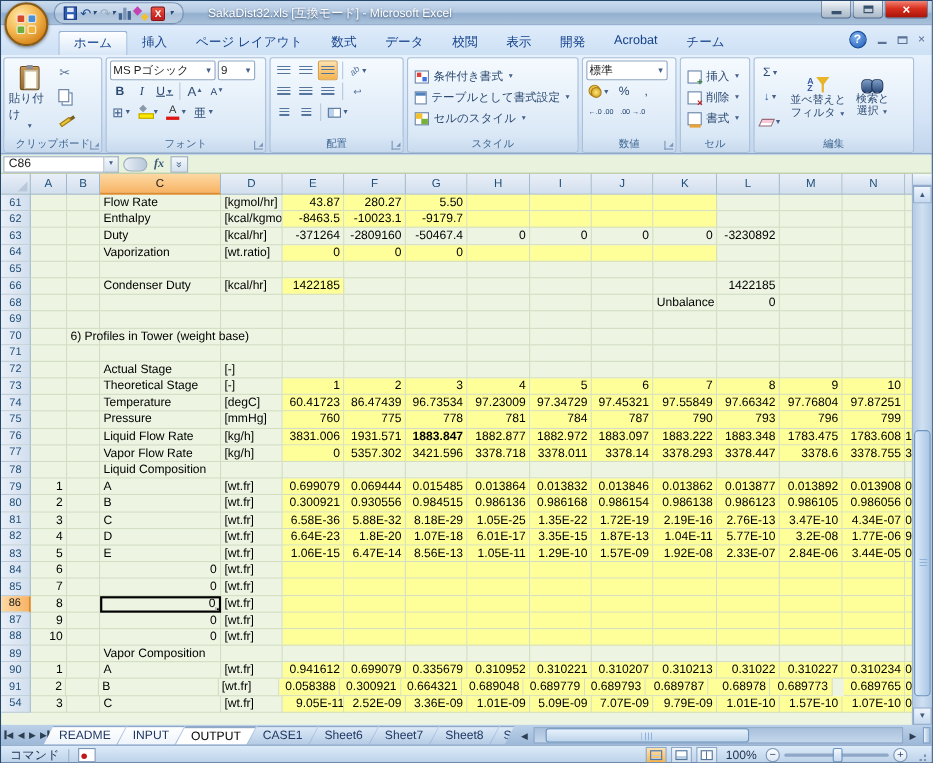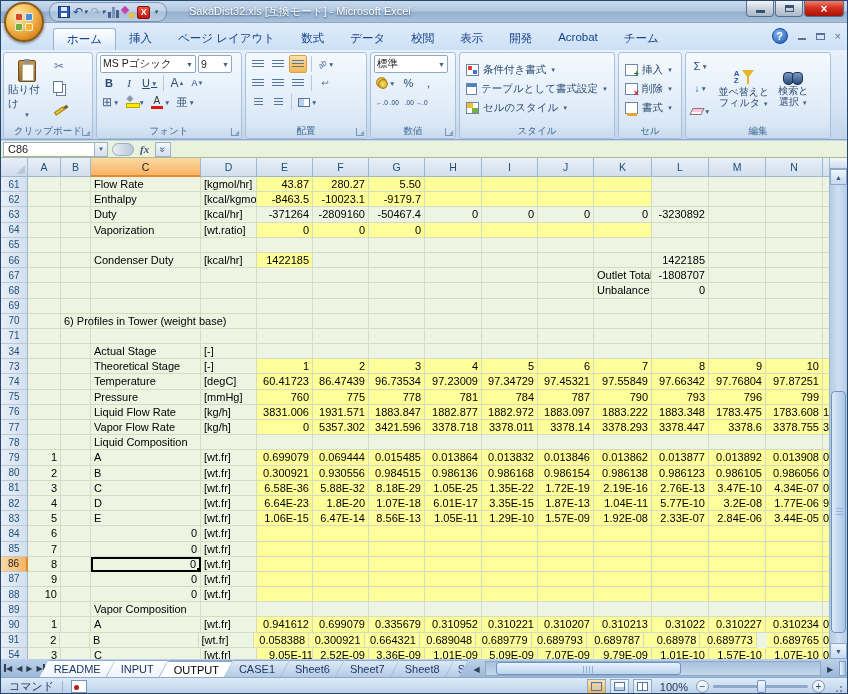--- a/index.html
+++ b/index.html
@@ -423,69 +423,69 @@
               <i class="dd">▼</i>
             </span>
         </div>
       </div>
       <div class="rlabel">
           <span>配置</span>
           <span class="launcher"></span>
         </div>
     </div>
 
-    <div class="rgroup" style="width:86px">
-      <div class="rbody" style="flex-direction:column;gap:1px">
-        <div class="combo" style="width:74px">
-            <span>標準</span>
-            <span class="dd">▼</span>
-          </div>
-        <div class="rrow">
-          <span class="sbtn">
-              <span class="ic-coins"></span>
-              <i class="dd">▼</i>
-            </span>
-          <span class="sbtn">%</span>
-          <span class="sbtn">,</span>
-        </div>
-        <div class="rrow">
-          <span class="sbtn">
-              <span class="decimal">←.0 .00</span>
-            </span>
-          <span class="sbtn">
-              <span class="decimal">.00 →.0</span>
-            </span>
-        </div>
-      </div>
-      <div class="rlabel">
-          <span>数値</span>
-          <span class="launcher"></span>
-        </div>
-    </div>
-
     <div class="rgroup" style="width:156px">
       <div class="rbody" style="flex-direction:column;gap:0;justify-content:center">
         <div class="stylebtn">
             <span class="ic-grid cf"></span>
             <span>条件付き書式</span>
             <i class="dd" style="font-size:6px;color:#44608a">▼</i>
           </div>
         <div class="stylebtn">
             <span class="ic-grid tbl"></span>
             <span>テーブルとして書式設定</span>
             <i class="dd" style="font-size:6px;color:#44608a">▼</i>
           </div>
         <div class="stylebtn">
             <span class="ic-grid cs"></span>
             <span>セルのスタイル</span>
             <i class="dd" style="font-size:6px;color:#44608a">▼</i>
           </div>
       </div>
       <div class="rlabel">
           <span>スタイル</span>
+        </div>
+    </div>
+
+    <div class="rgroup" style="width:86px">
+      <div class="rbody" style="flex-direction:column;gap:1px">
+        <div class="combo" style="width:74px">
+            <span>標準</span>
+            <span class="dd">▼</span>
+          </div>
+        <div class="rrow">
+          <span class="sbtn">
+              <span class="ic-coins"></span>
+              <i class="dd">▼</i>
+            </span>
+          <span class="sbtn">%</span>
+          <span class="sbtn">,</span>
+        </div>
+        <div class="rrow">
+          <span class="sbtn">
+              <span class="decimal">←.0 .00</span>
+            </span>
+          <span class="sbtn">
+              <span class="decimal">.00 →.0</span>
+            </span>
+        </div>
+      </div>
+      <div class="rlabel">
+          <span>数値</span>
+          <span class="launcher"></span>
         </div>
     </div>
 
     <div class="rgroup" style="width:64px">
       <div class="rbody" style="flex-direction:column;gap:0;justify-content:center">
         <div class="stylebtn">
             <span class="ic-grid ins"></span>
             <span>挿入</span>
             <i class="dd" style="font-size:6px;color:#44608a">▼</i>
           </div>
@@ -673,38 +673,20 @@
         <div class="g-c ar" style="width: 57px;"></div>
         <div class="g-c ar" style="width: 56px;"></div>
         <div class="g-c ar" style="width: 56px;"></div>
         <div class="g-c ar" style="width: 58px;"></div>
         <div class="g-c ar" style="width: 57px;">1422185</div>
         <div class="g-c ar" style="width: 57px;"></div>
         <div class="g-c ar" style="width: 57px;"></div>
         <div class="g-c ar" style="width: 8px;"></div>
       </div>
       <div class="g-row">
-        <div class="g-rh">67</div>
-        <div class="g-c ar" style="width: 33px;"></div>
-        <div class="g-c al" style="width: 30px;"></div>
-        <div class="g-c al" style="width: 110px;"></div>
-        <div class="g-c al" style="width: 56px;"></div>
-        <div class="g-c ar" style="width: 56px;"></div>
-        <div class="g-c ar" style="width: 56px;"></div>
-        <div class="g-c ar" style="width: 56px;"></div>
-        <div class="g-c ar" style="width: 57px;"></div>
-        <div class="g-c ar" style="width: 56px;"></div>
-        <div class="g-c ar" style="width: 56px;"></div>
-        <div class="g-c al" style="width: 58px;">Outlet Total</div>
-        <div class="g-c ar" style="width: 57px;">-1808707</div>
-        <div class="g-c ar" style="width: 57px;"></div>
-        <div class="g-c ar" style="width: 57px;"></div>
-        <div class="g-c ar" style="width: 8px;"></div>
-      </div>
-      <div class="g-row">
         <div class="g-rh">68</div>
         <div class="g-c ar" style="width: 33px;"></div>
         <div class="g-c al" style="width: 30px;"></div>
         <div class="g-c al" style="width: 110px;"></div>
         <div class="g-c al" style="width: 56px;"></div>
         <div class="g-c ar" style="width: 56px;"></div>
         <div class="g-c ar" style="width: 56px;"></div>
         <div class="g-c ar" style="width: 56px;"></div>
         <div class="g-c ar" style="width: 57px;"></div>
         <div class="g-c ar" style="width: 56px;"></div>
@@ -763,21 +745,21 @@
         <div class="g-c ar" style="width: 57px;"></div>
         <div class="g-c ar" style="width: 56px;"></div>
         <div class="g-c ar" style="width: 56px;"></div>
         <div class="g-c ar" style="width: 58px;"></div>
         <div class="g-c ar" style="width: 57px;"></div>
         <div class="g-c ar" style="width: 57px;"></div>
         <div class="g-c ar" style="width: 57px;"></div>
         <div class="g-c ar" style="width: 8px;"></div>
       </div>
       <div class="g-row">
-        <div class="g-rh">34</div>
+        <div class="g-rh">72</div>
         <div class="g-c ar" style="width: 33px;"></div>
         <div class="g-c al" style="width: 30px;"></div>
         <div class="g-c al" style="width: 110px;">Actual Stage</div>
         <div class="g-c al" style="width: 56px;">[-]</div>
         <div class="g-c ar" style="width: 56px;"></div>
         <div class="g-c ar" style="width: 56px;"></div>
         <div class="g-c ar" style="width: 56px;"></div>
         <div class="g-c ar" style="width: 57px;"></div>
         <div class="g-c ar" style="width: 56px;"></div>
         <div class="g-c ar" style="width: 56px;"></div>
@@ -842,21 +824,21 @@
         <div class="g-c yl ar" style="width: 8px;"></div>
       </div>
       <div class="g-row">
         <div class="g-rh">76</div>
         <div class="g-c ar" style="width: 33px;"></div>
         <div class="g-c al" style="width: 30px;"></div>
         <div class="g-c al" style="width: 110px;">Liquid Flow Rate</div>
         <div class="g-c al" style="width: 56px;">[kg/h]</div>
         <div class="g-c yl ar" style="width: 56px;">3831.006</div>
         <div class="g-c yl ar" style="width: 56px;">1931.571</div>
-        <div class="g-c yl ar" style="width: 56px;">1883.847</div>
+        <div class="g-c yl ar" style="width: 56px; font-weight: bold;">1883.847</div>
         <div class="g-c yl ar" style="width: 57px;">1882.877</div>
         <div class="g-c yl ar" style="width: 56px;">1882.972</div>
         <div class="g-c yl ar" style="width: 56px;">1883.097</div>
         <div class="g-c yl ar" style="width: 58px;">1883.222</div>
         <div class="g-c yl ar" style="width: 57px;">1883.348</div>
         <div class="g-c yl ar" style="width: 57px;">1783.475</div>
         <div class="g-c yl ar" style="width: 57px;">1783.608</div>
         <div class="g-c yl ar" style="width: 8px;">1</div>
       </div>
       <div class="g-row">

